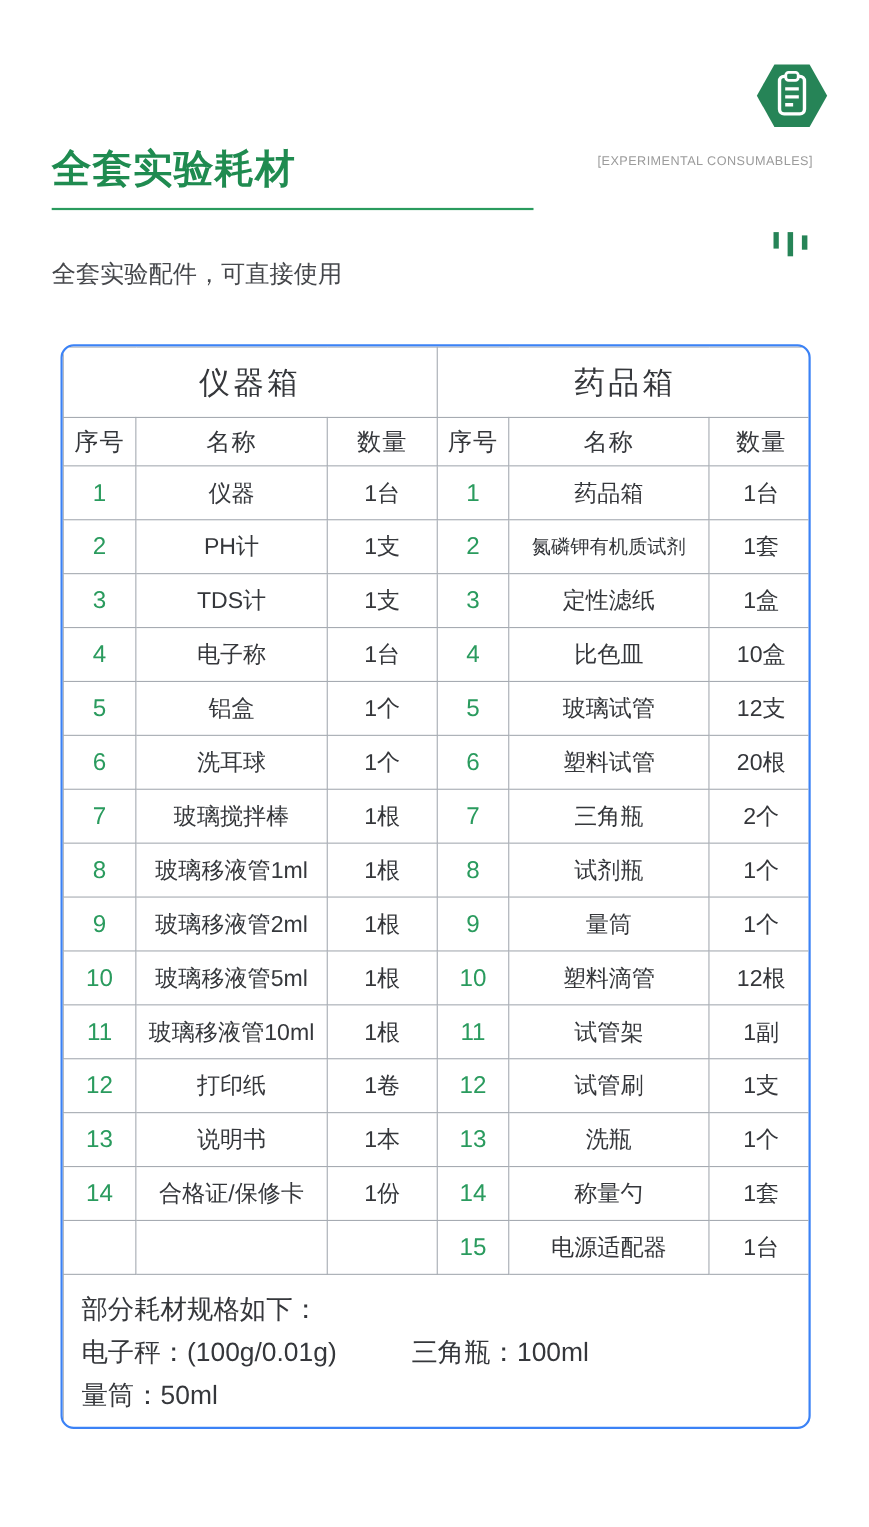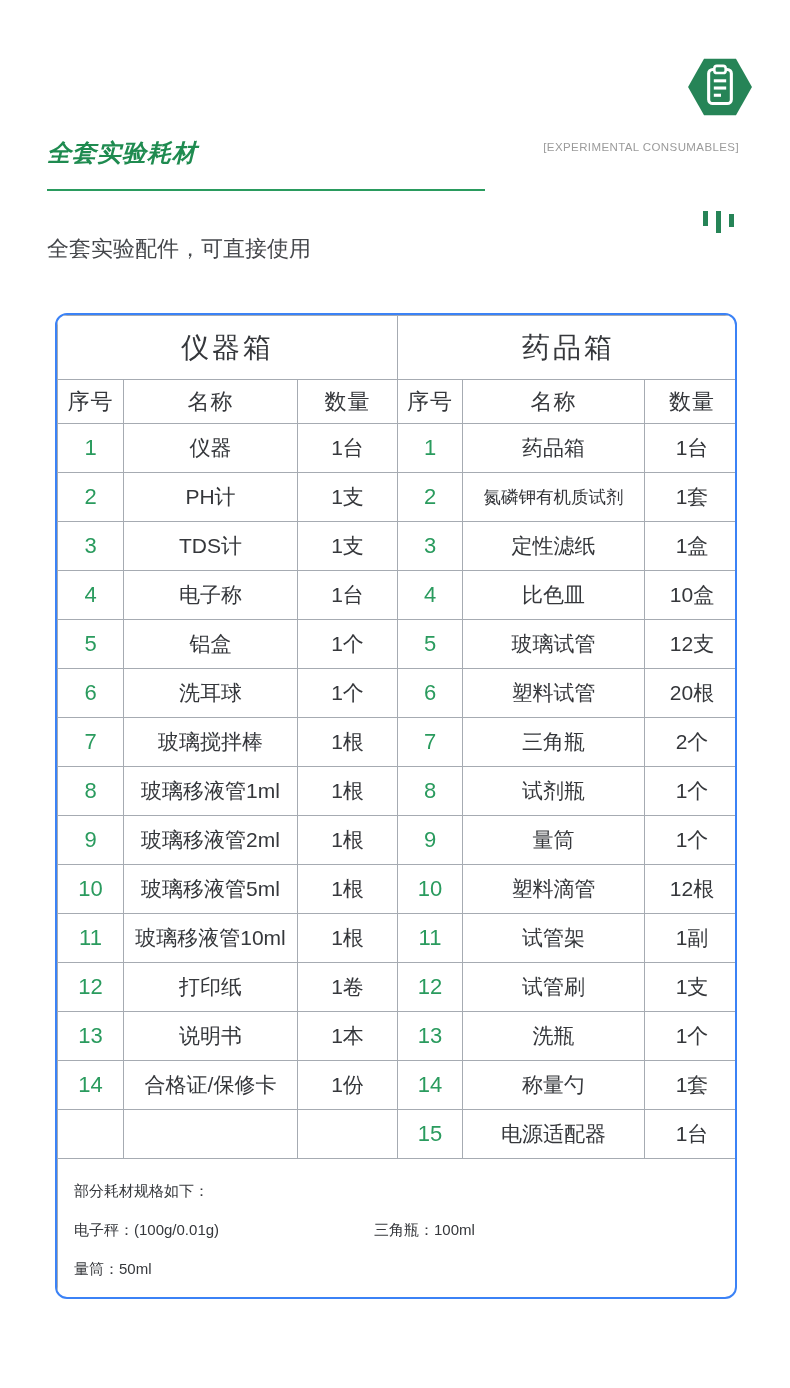--- a/index.html
+++ b/index.html
@@ -11,43 +11,43 @@
   }
   *{margin:0;padding:0;box-sizing:border-box;}
   html,body{background:#ffffff;}
   body{font-family:"Liberation Sans","DejaVu Sans",sans-serif;}
   .page{position:relative;width:790px;height:1388px;background:#ffffff;overflow:hidden;}
 
   
   .title{position:absolute;left:47px;top:46px;font-size:55px;line-height:66px;
          font-weight:900;color:var(--brand-green);letter-spacing:2px;}
   .hex-icon{position:absolute;left:687px;top:56px;width:66px;height:62px;}
-  .subtitle{position:absolute;left:47px;top:131px;font-size:24px;line-height:44px;
-            font-weight:600;color:var(--brand-green);letter-spacing:1px;font-style:italic;}
+  .subtitle{position:absolute;left:47px;top:131px;font-size:36px;line-height:44px;
+            font-weight:600;color:var(--brand-green);letter-spacing:1px;}
   .en-label{position:absolute;right:51px;top:141px;font-size:11.5px;
             color:var(--muted-gray);letter-spacing:0.4px;}
   .underline{position:absolute;left:47px;top:189px;width:438px;height:2px;
              background:var(--number-green);}
   .tagline{position:absolute;left:47px;top:205px;font-size:22px;line-height:30px;
            color:#45474b;margin-top:29px;}
   .bars{position:absolute;left:703px;top:210px;}
 
   
   .table-wrap{position:absolute;left:55px;top:313px;width:682px;
               border:2px solid #3b82f6;border-radius:12px;overflow:hidden;background:#fff;}
   table{border-collapse:collapse;table-layout:fixed;width:100%;}
   th,td{border:1px solid #a6abb2;text-align:center;vertical-align:middle;
         color:var(--text-dark);overflow:hidden;white-space:nowrap;}
   th.box-title{height:64px;font-size:28px;font-weight:500;letter-spacing:3px;}
   th.col-h{height:44px;font-size:22px;font-weight:400;letter-spacing:1px;}
   tbody td{height:49px;font-size:21px;}
   tbody td.num{font-size:22px;color:var(--number-green);}
   tbody td.name.small{font-size:17.5px;letter-spacing:0;}
   tfoot td.specs{height:138px;text-align:left;vertical-align:top;
-                 padding:12px 0 0 16px;font-size:15px;line-height:39px;border-bottom:none;}
+                 padding:12px 0 0 16px;font-size:24px;line-height:39px;border-bottom:none;}
   .spec-a{display:inline-block;width:300px;}
 </style>
 </head>
 <body>
 
 <div class="page">
 
 
   <div class="hex-icon">
     <svg width="66" height="62" viewBox="0 0 64 60">

